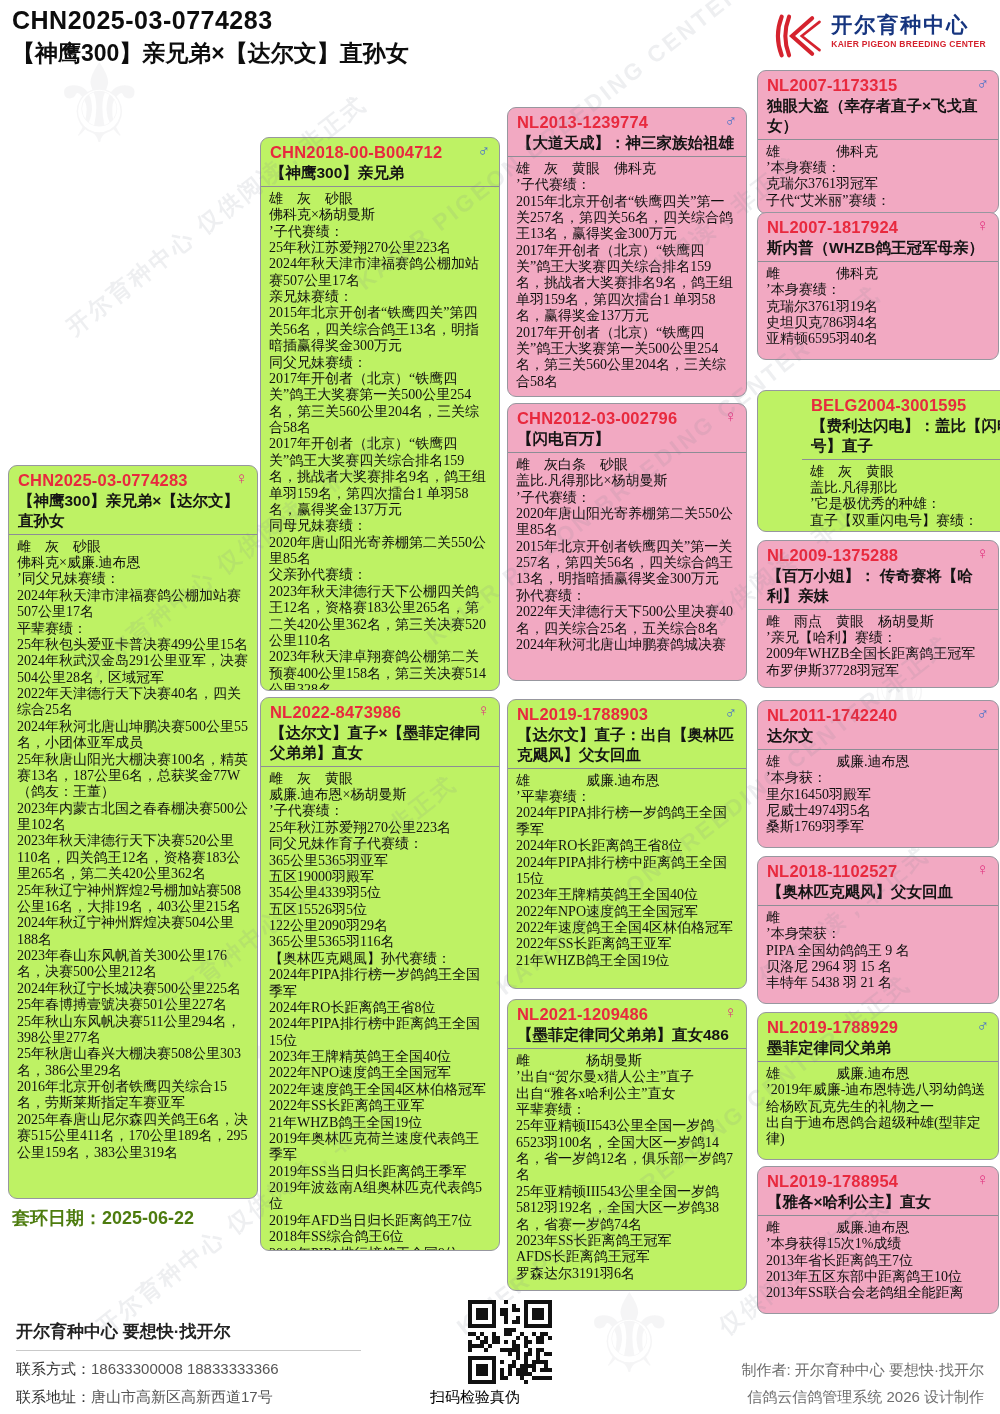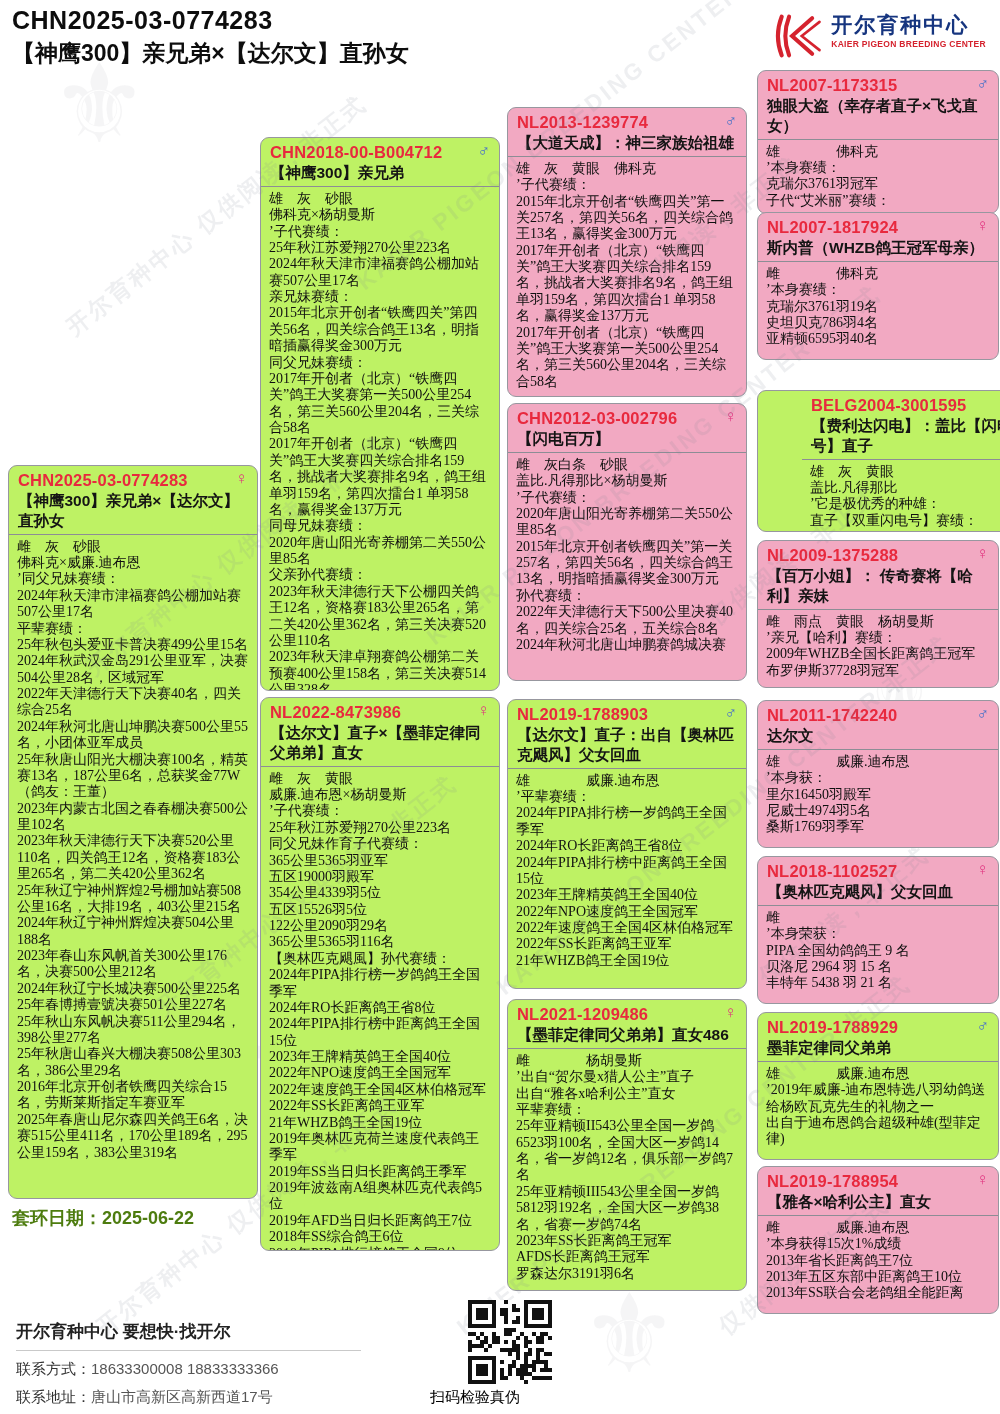--- a/index.html
+++ b/index.html
@@ -482,20 +482,24 @@
         <rect x="8" y="8" width="12" height="12" fill="#111"></rect>
         <rect x="56" y="0" width="28" height="28" fill="#111"></rect>
         <rect x="60" y="4" width="20" height="20" fill="#fff"></rect>
         <rect x="64" y="8" width="12" height="12" fill="#111"></rect>
         <rect x="0" y="56" width="28" height="28" fill="#111"></rect>
         <rect x="4" y="60" width="20" height="20" fill="#fff"></rect>
         <rect x="8" y="64" width="12" height="12" fill="#111"></rect>
       </svg></div>
   <div class="qr-caption">扫码检验真伪</div>
 
+  <div class="maker">
+    <div>制作者: 开尔育种中心 要想快·找开尔</div>
+    <div>信鸽云信鸽管理系统 2026 设计制作</div>
+  </div>
 
   <div id="wm-layer">
       <span class="wm" style="left: 30px; top: 200px; transform: rotate(-38deg);">开尔育种中心 仅供阅读，非正式</span>
       <span class="wm" style="left: 300px; top: 95px; transform: rotate(-38deg);">KAIER PIGEON BREEDING CENTER 非正式</span>
       <span class="wm" style="left: 610px; top: 210px; transform: rotate(-38deg);">仅供阅读，非正式</span>
       <span class="wm" style="left: 50px; top: 540px; transform: rotate(-38deg);">开尔育种中心 仅供阅读，非正式</span>
       <span class="wm" style="left: 370px; top: 450px; transform: rotate(-38deg);">KAIER PIGEON BREEDING CENTER 非正式</span>
       <span class="wm" style="left: 690px; top: 540px; transform: rotate(-38deg);">仅供阅读，非正式</span>
       <span class="wm" style="left: 120px; top: 880px; transform: rotate(-38deg);">开尔育种中心 仅供阅读，非正式</span>
       <span class="wm" style="left: 440px; top: 800px; transform: rotate(-38deg);">KAIER PIGEON BREEDING CENTER 非正式</span>

